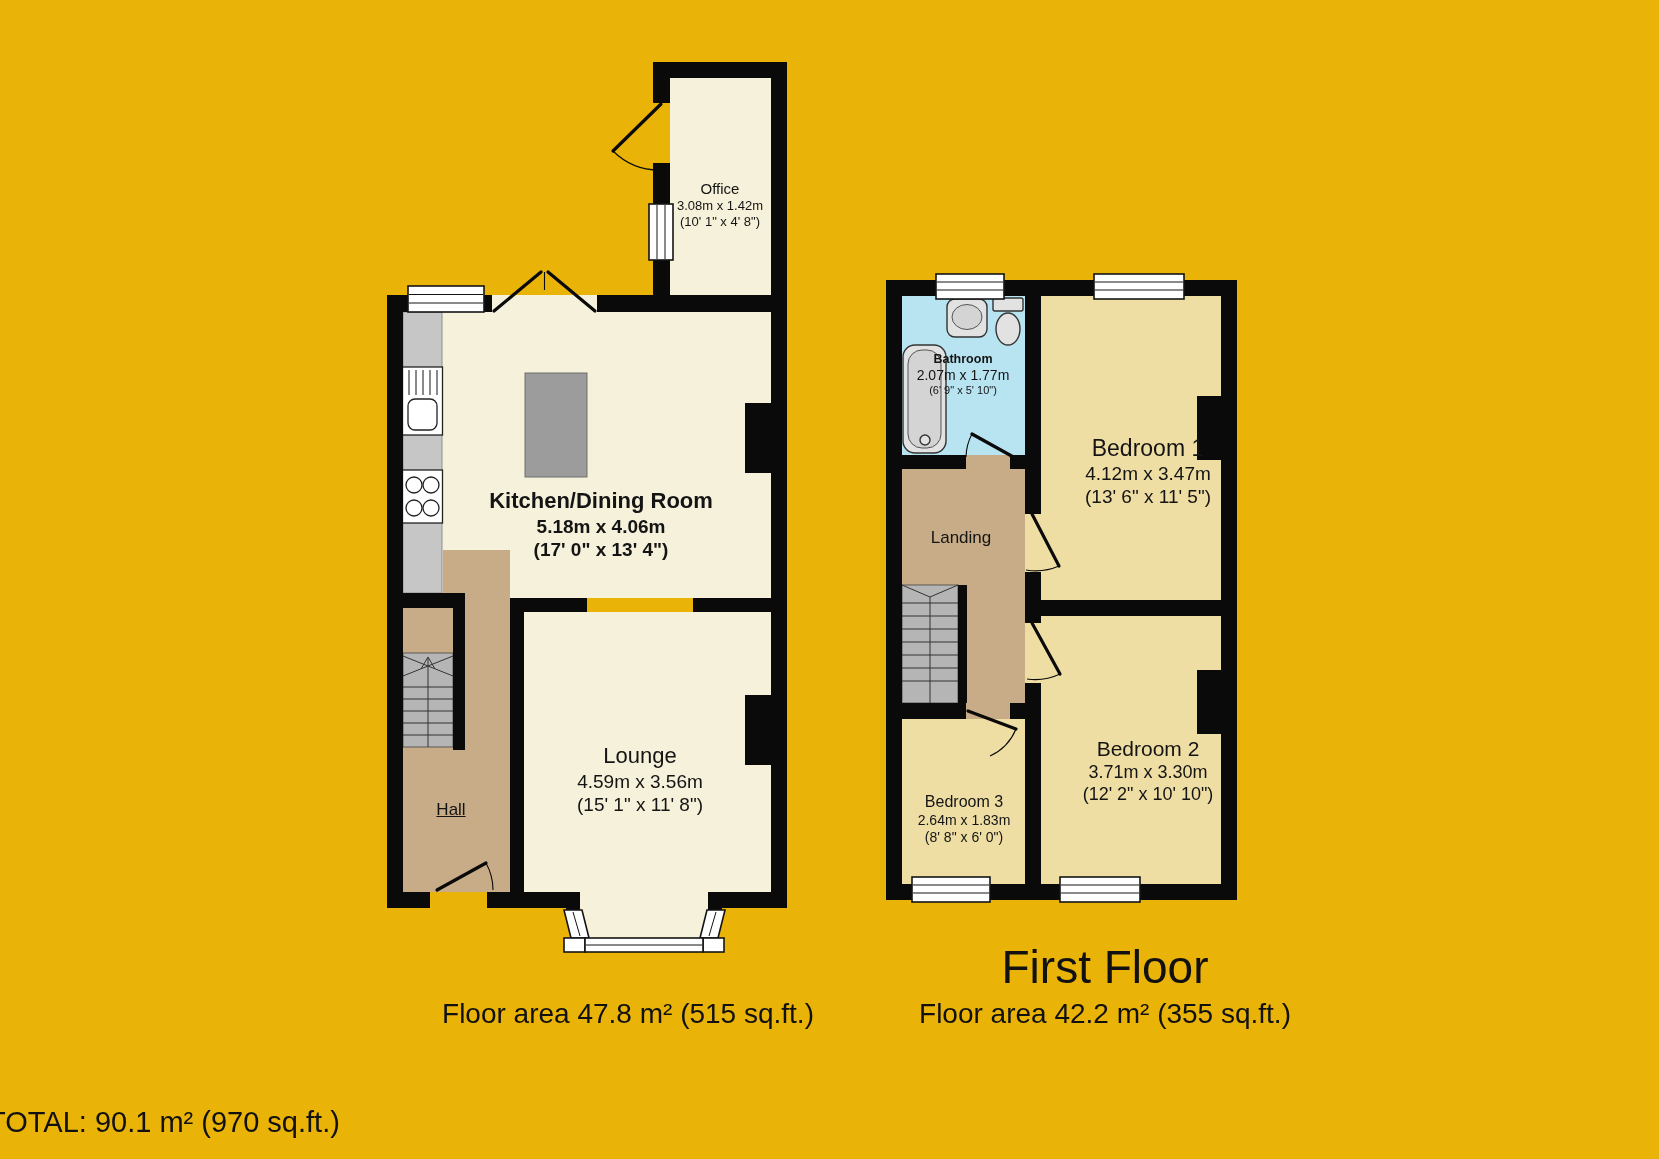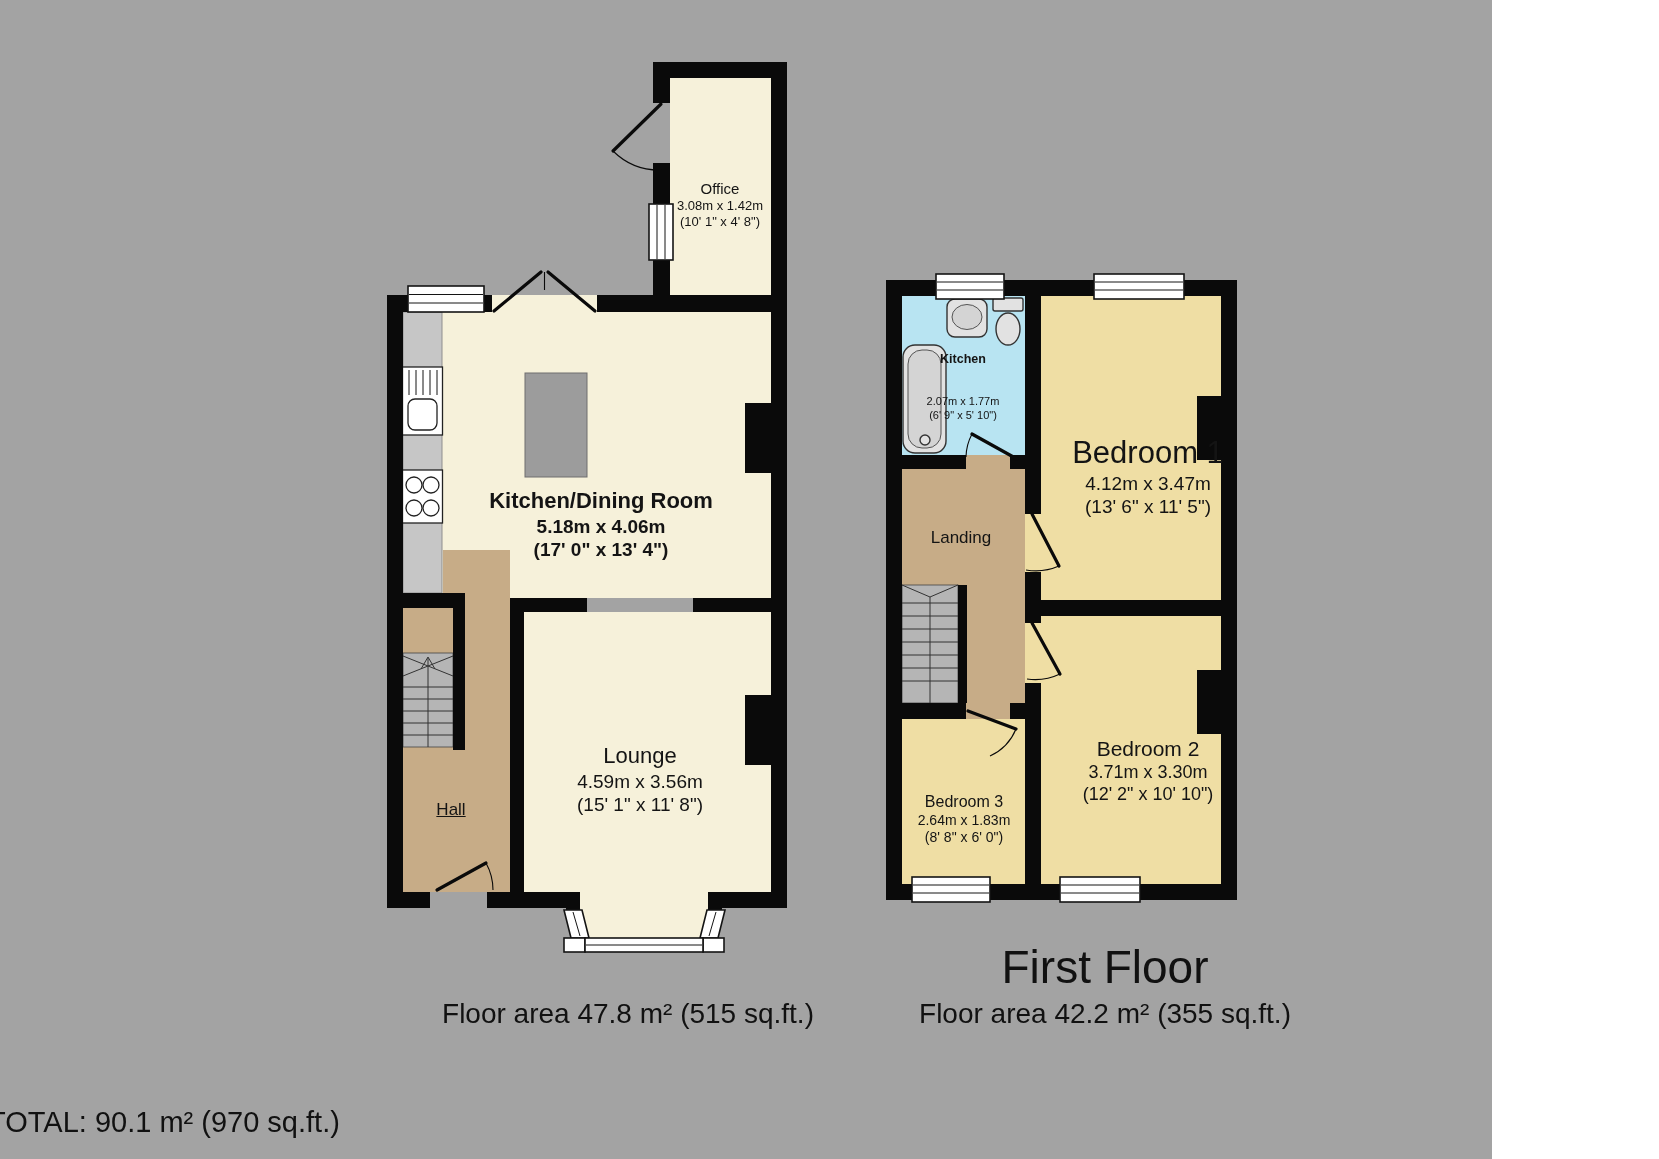--- a/index.html
+++ b/index.html
@@ -1,17 +1,17 @@
 <!DOCTYPE html>
 <html style="--wall: #0a0a0a; --cream: #f6f1da; --tan: #c7ac87; --khaki: #efdea4; --blue: #b8e4f2;"><head>
 <meta charset="utf-8">
 <style>
   html,body{margin:0;padding:0;background:#fff;}
   body{font-family:"Liberation Sans", sans-serif;}
-  .canvas{position:relative;width:1492px;height:1159px;background:#a3a3a3;overflow:hidden;}
+  .canvas{position:relative;width:1659px;height:1159px;background:#eab308;overflow:hidden;}
   svg{position:absolute;left:0;top:0;}
   
   .wall{fill:var(--wall,#0a0a0a);}
   .cream{fill:var(--cream,#f6f1da);}
   .tan{fill:var(--tan,#c7ac87);}
   .khaki{fill:var(--khaki,#efdea4);}
   .blue{fill:var(--blue,#b8e4f2);}
   .counter{fill:#c6c6c6;stroke:#8f8f8f;stroke-width:1;}
   .island{fill:#9c9c9c;stroke:#6e6e6e;stroke-width:1;}
   .stairsbox{fill:#b5b5b5;stroke:#444;stroke-width:0.8;}
@@ -262,31 +262,31 @@
     <div style="font-size:22px;">Lounge</div>
     <div style="font-size:19px;">4.59m x 3.56m</div>
     <div style="font-size:19px;">(15' 1" x 11' 8")</div>
   </div>
 
   <div class="room-label" style="left:451px;top:800px;">
     <div style="font-size:17px;text-decoration:underline;">Hall</div>
   </div>
 
   <div class="room-label" style="left:963px;top:352px;">
-    <div class="b" style="font-size:12.5px;">Kitchen</div>
-    <div style="font-size:11px;margin-top:28px;">2.07m x 1.77m</div>
+    <div class="b" style="font-size:12.5px;">Bathroom</div>
+    <div style="font-size:14px;">2.07m x 1.77m</div>
     <div style="font-size:11px;">(6' 9" x 5' 10")</div>
   </div>
 
   <div class="room-label" style="left:961px;top:528px;">
     <div style="font-size:17px;">Landing</div>
   </div>
 
   <div class="room-label" style="left:1148px;top:434px;">
-    <div style="font-size:31px;">Bedroom 1</div>
+    <div style="font-size:23px;">Bedroom 1</div>
     <div style="font-size:19px;">4.12m x 3.47m</div>
     <div style="font-size:19px;">(13' 6" x 11' 5")</div>
   </div>
 
   <div class="room-label" style="left:1148px;top:736px;">
     <div style="font-size:21px;">Bedroom 2</div>
     <div style="font-size:18px;">3.71m x 3.30m</div>
     <div style="font-size:18px;">(12' 2" x 10' 10")</div>
   </div>
 

